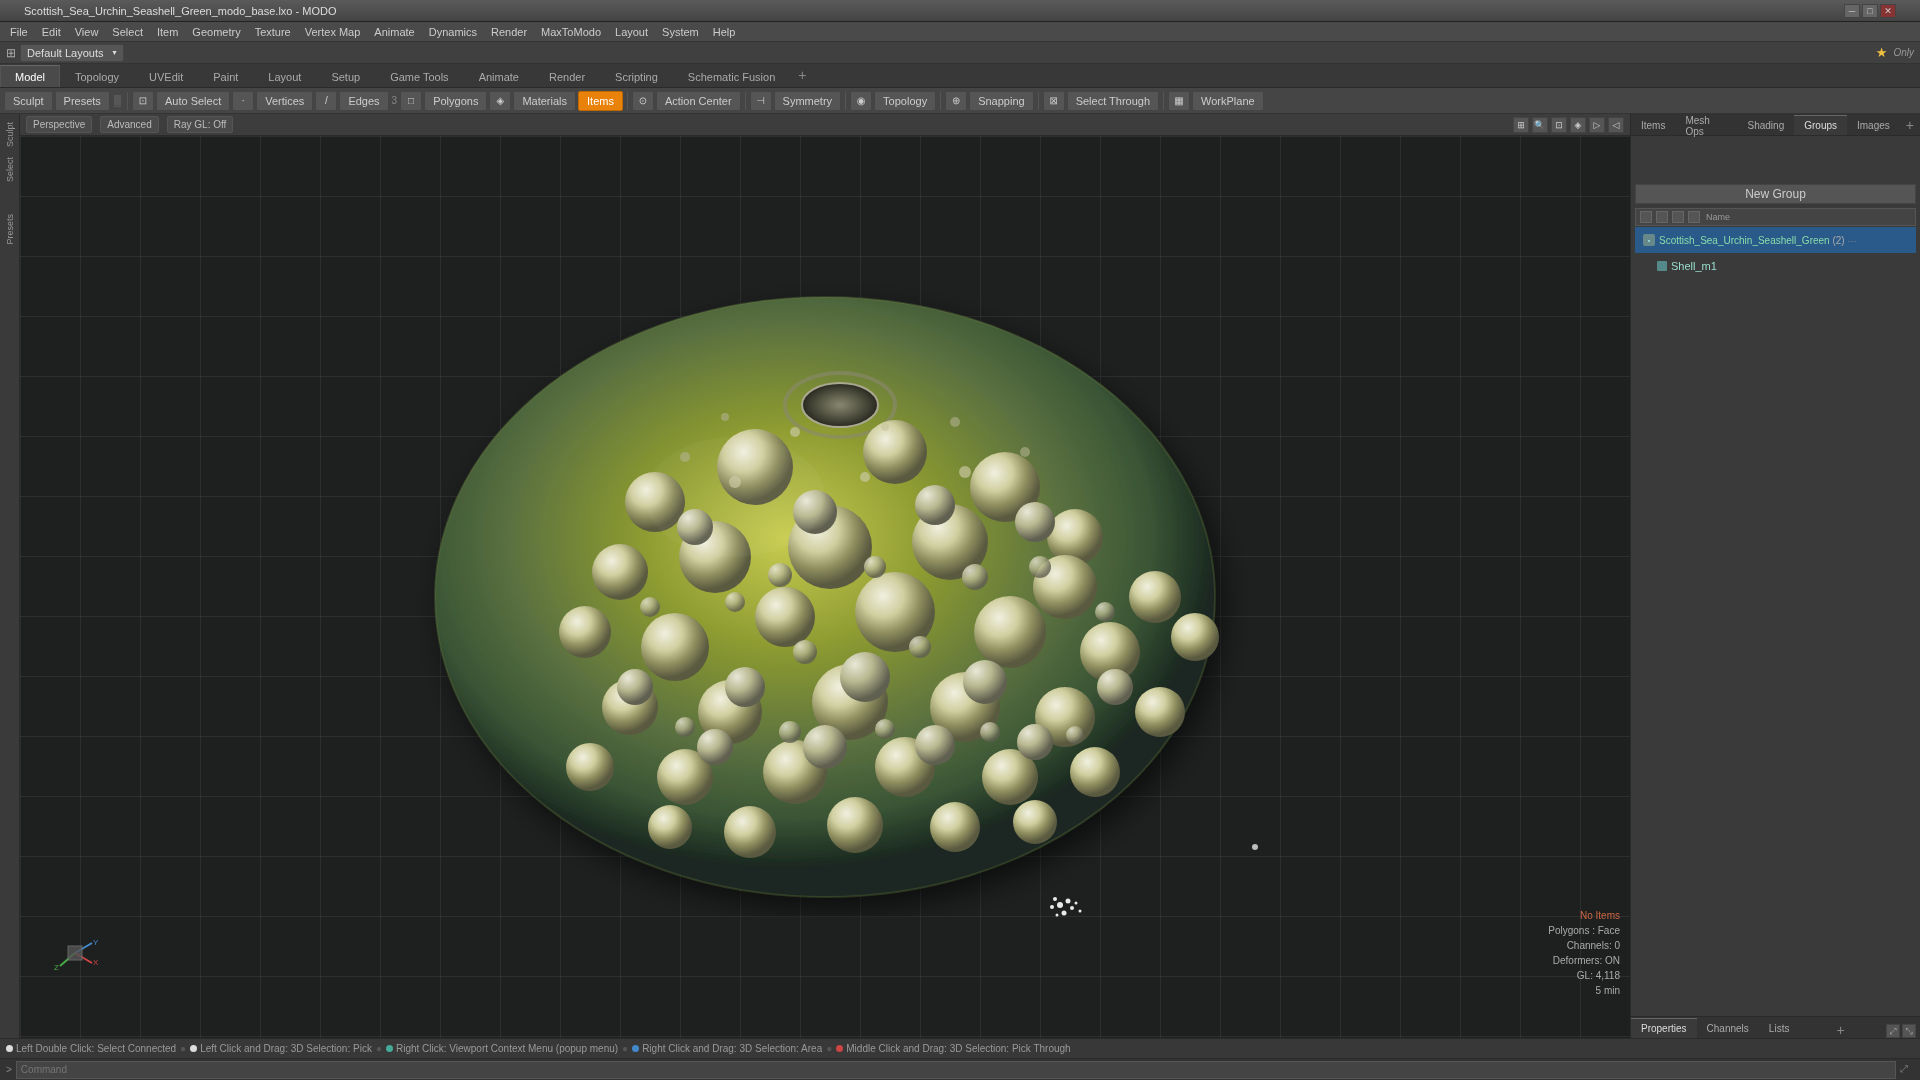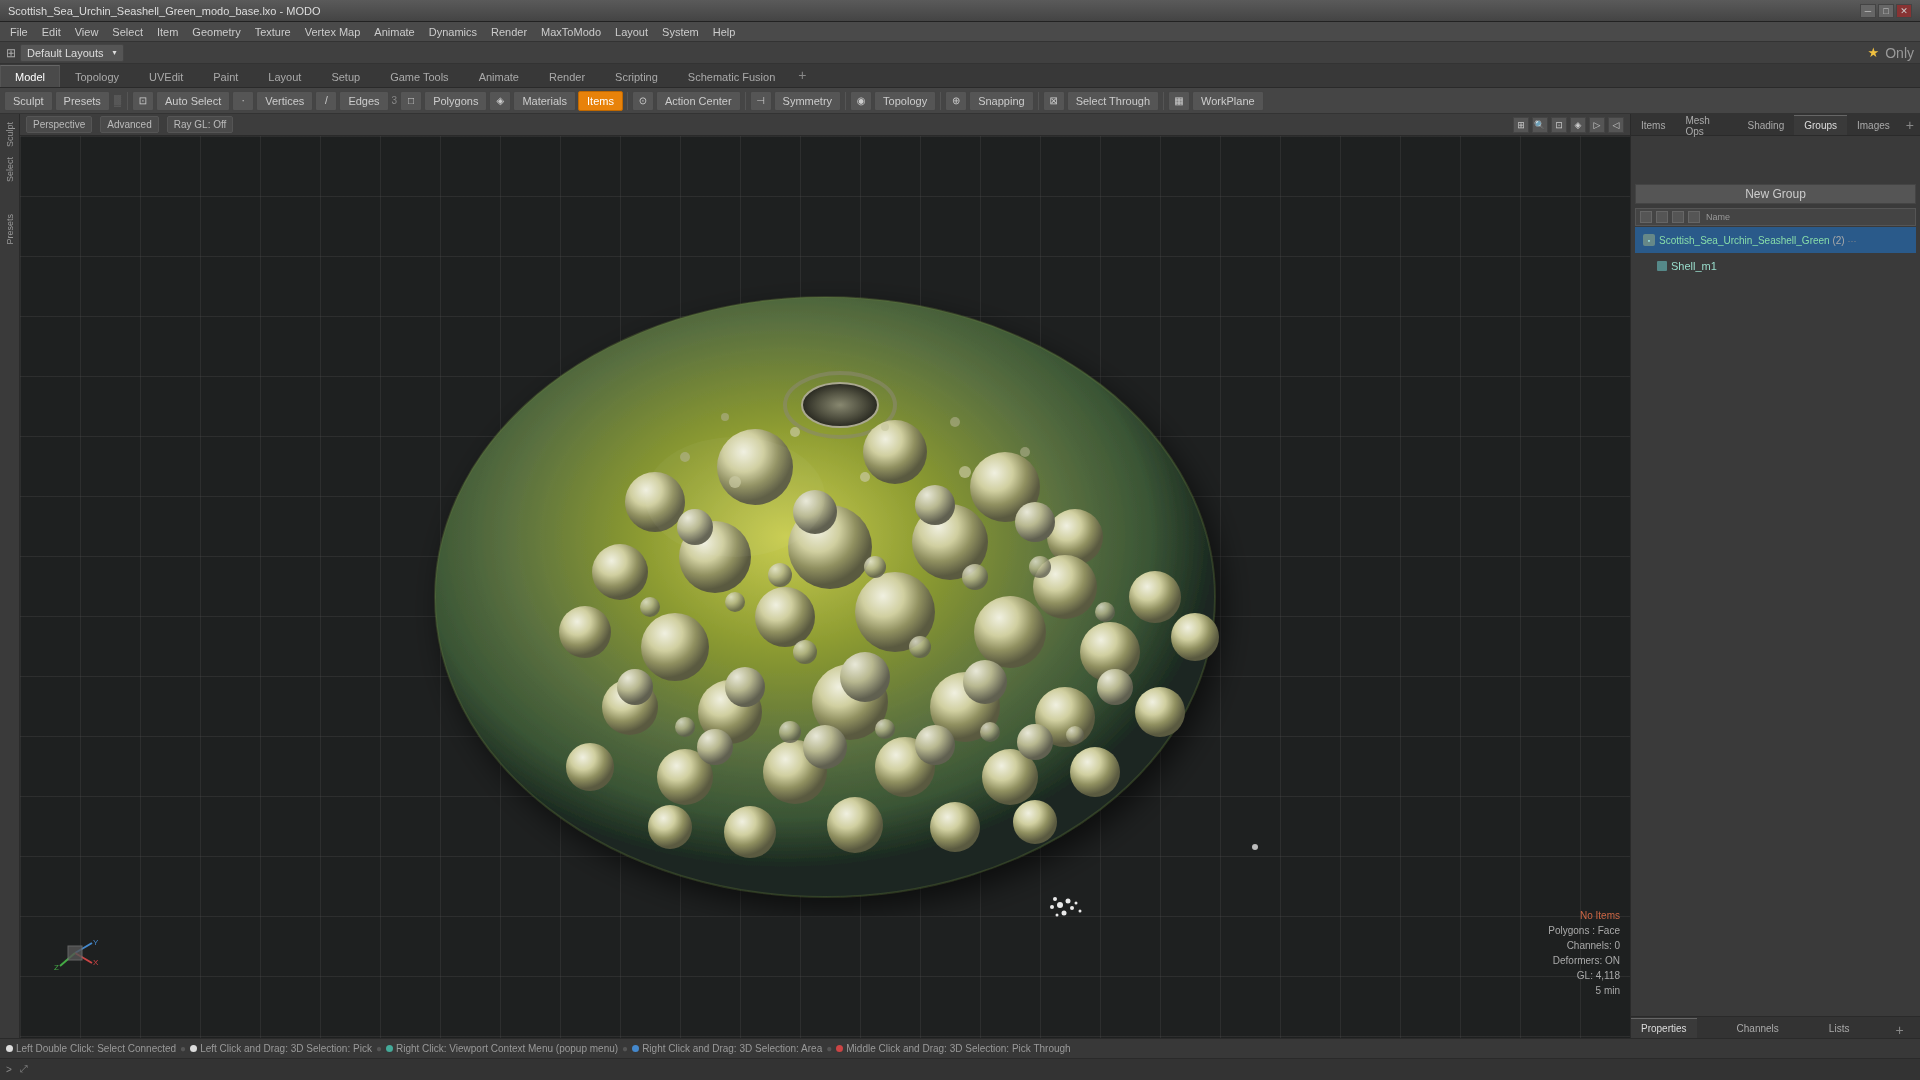--- a/index.html
+++ b/index.html
@@ -13,21 +13,21 @@
       color: #ccc;
       user-select: none;
     }
 
     
     #title-bar {
       height: 22px;
       background: linear-gradient(180deg, #5a5a5a 0%, #444 100%);
       display: flex;
       align-items: center;
-      padding: 0 8px;
+      padding: 0 24px;
       border-bottom: 1px solid #222;
       justify-content: space-between;
     }
     #title-bar .title {
       font-size: 11px;
       color: #ddd;
     }
     #title-bar .win-controls {
       display: flex;
       gap: 2px;
@@ -419,21 +419,20 @@
       margin-right: 4px;
     }
 
     
     #right-panel-bottom-tabs {
       height: 22px;
       background: #333;
       display: flex;
       align-items: flex-end;
       border-top: 1px solid #2a2a2a;
-      gap: 30px;
     }
     .rpanel-bottom-tab {
       padding: 3px 10px;
       font-size: 10px;
       color: #aaa;
       cursor: pointer;
       height: 20px;
       display: flex;
       align-items: center;
     }
@@ -522,21 +521,21 @@
 </div>
 
 <div id="layout-bar">
   <span style="font-size:12px;color:#aaa;">⊞</span>
   <div class="layout-dropdown">
     <span>Default Layouts</span>
     <span class="arrow">▾</span>
   </div>
   <div style="margin-left:auto;display:flex;align-items:center;gap:6px;">
     <span style="color:#f0c040;font-size:13px;">★</span>
-    <span style="font-size:14px;color:#999;">Only</span>
+    <span style="font-size:10px;color:#999;font-style:italic;">Only</span>
   </div>
 </div>
 
 <div id="tab-bar">
   <div class="tab active">Model</div>
   <div class="tab">Topology</div>
   <div class="tab">UVEdit</div>
   <div class="tab">Paint</div>
   <div class="tab">Layout</div>
   <div class="tab">Setup</div>
@@ -839,14 +838,15 @@
   <span style="margin:0 4px;color:#555;">●</span>
   <span class="status-dot dot-blue"></span>
   <span>Right Click and Drag: 3D Selection: Area</span>
   <span style="margin:0 4px;color:#555;">●</span>
   <span class="status-dot dot-red"></span>
   <span>Middle Click and Drag: 3D Selection: Pick Through</span>
 </div>
 
 <div id="command-bar">
   <span class="cmd-prompt">&gt;</span>
+  <input class="cmd-input" type="text" placeholder="Command" style="">
   <div class="resize-icon">⤢</div>
 </div>
 
 </body></html>

